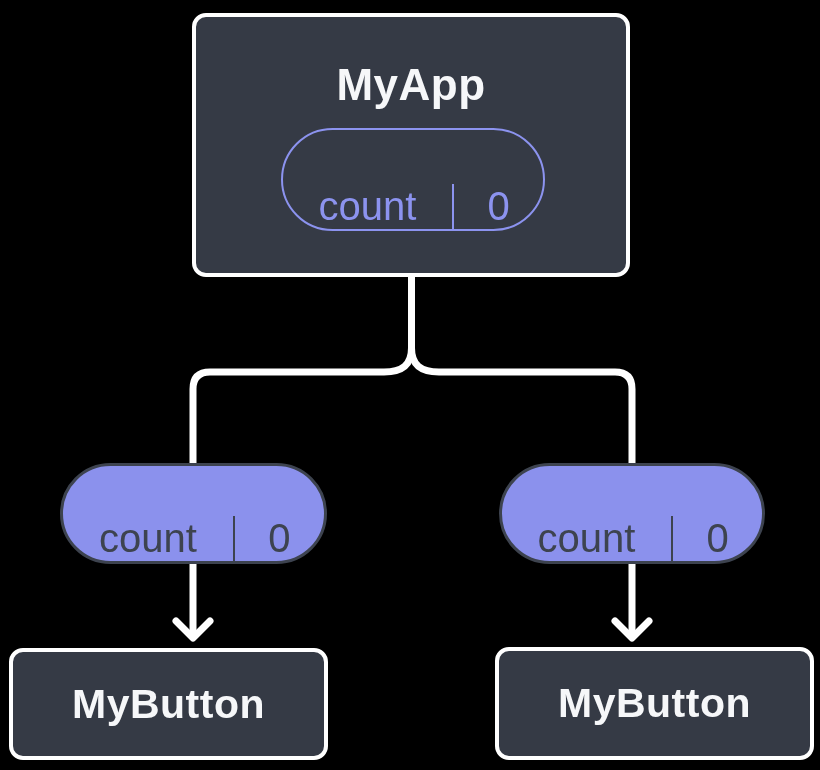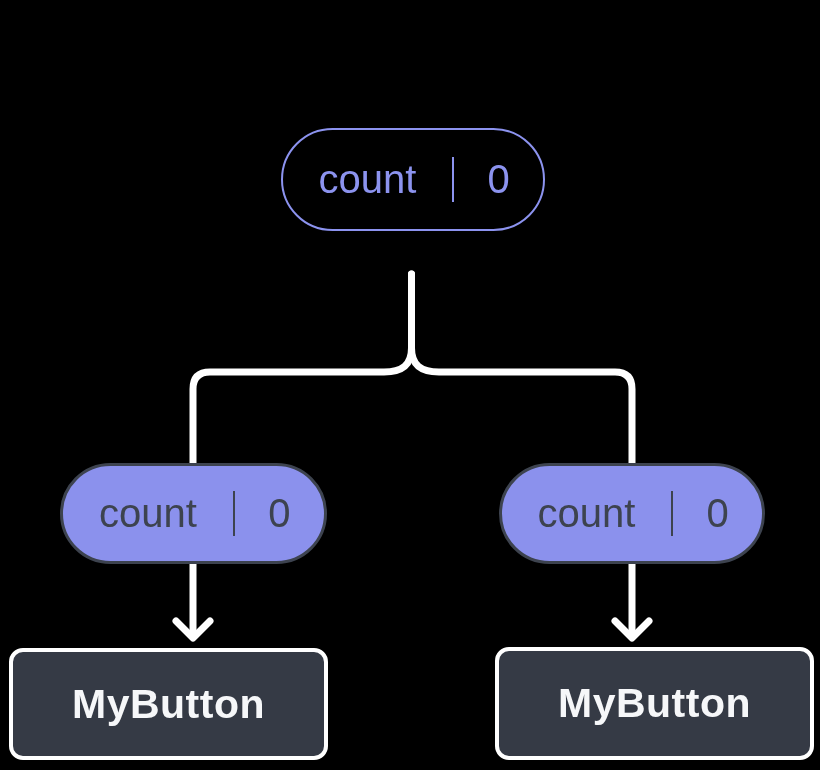--- a/index.html
+++ b/index.html
@@ -66,21 +66,21 @@
     font-size: 41px;
     font-weight: 700;
     letter-spacing: 0.5px;
   }
   .leaf-left  { left: 9px;   top: 648px; width: 319px; height: 112px; }
   .leaf-right { left: 495px; top: 647px; width: 319px; height: 113px; }
   .pill {
     position: absolute;
     z-index: 2;
     display: flex;
-    align-items: center;
+    align-items: flex-end;
     font-size: 40px;
   }
   .pill-cell {
     display: flex;
     align-items: center;
     justify-content: center;
   }
   .pill-cell.label { width: 65%; }
   .pill-cell.value { width: 35%; }
   .pill-outline-style {
@@ -113,20 +113,23 @@
     <g>
       <path class="wire" d="M 193 564 L 193 634"></path>
       <path class="wire" d="M 176 621 L 193 638 L 210 621"></path>
     </g>
     <g>
       <path class="wire" d="M 632 564 L 632 634"></path>
       <path class="wire" d="M 615 621 L 632 638 L 649 621"></path>
     </g>
   </svg>
 
+  <div class="node node-root">
+    <div class="node-title">MyApp</div>
+  </div>
 
   <div class="pill pill-outline-style">
     <div class="pill-cell label">count</div>
     <div class="pill-cell value">0</div>
   </div>
 
   <div class="pill pill-solid pill-left">
     <div class="pill-cell label">count</div>
     <div class="pill-cell value">0</div>
   </div>

